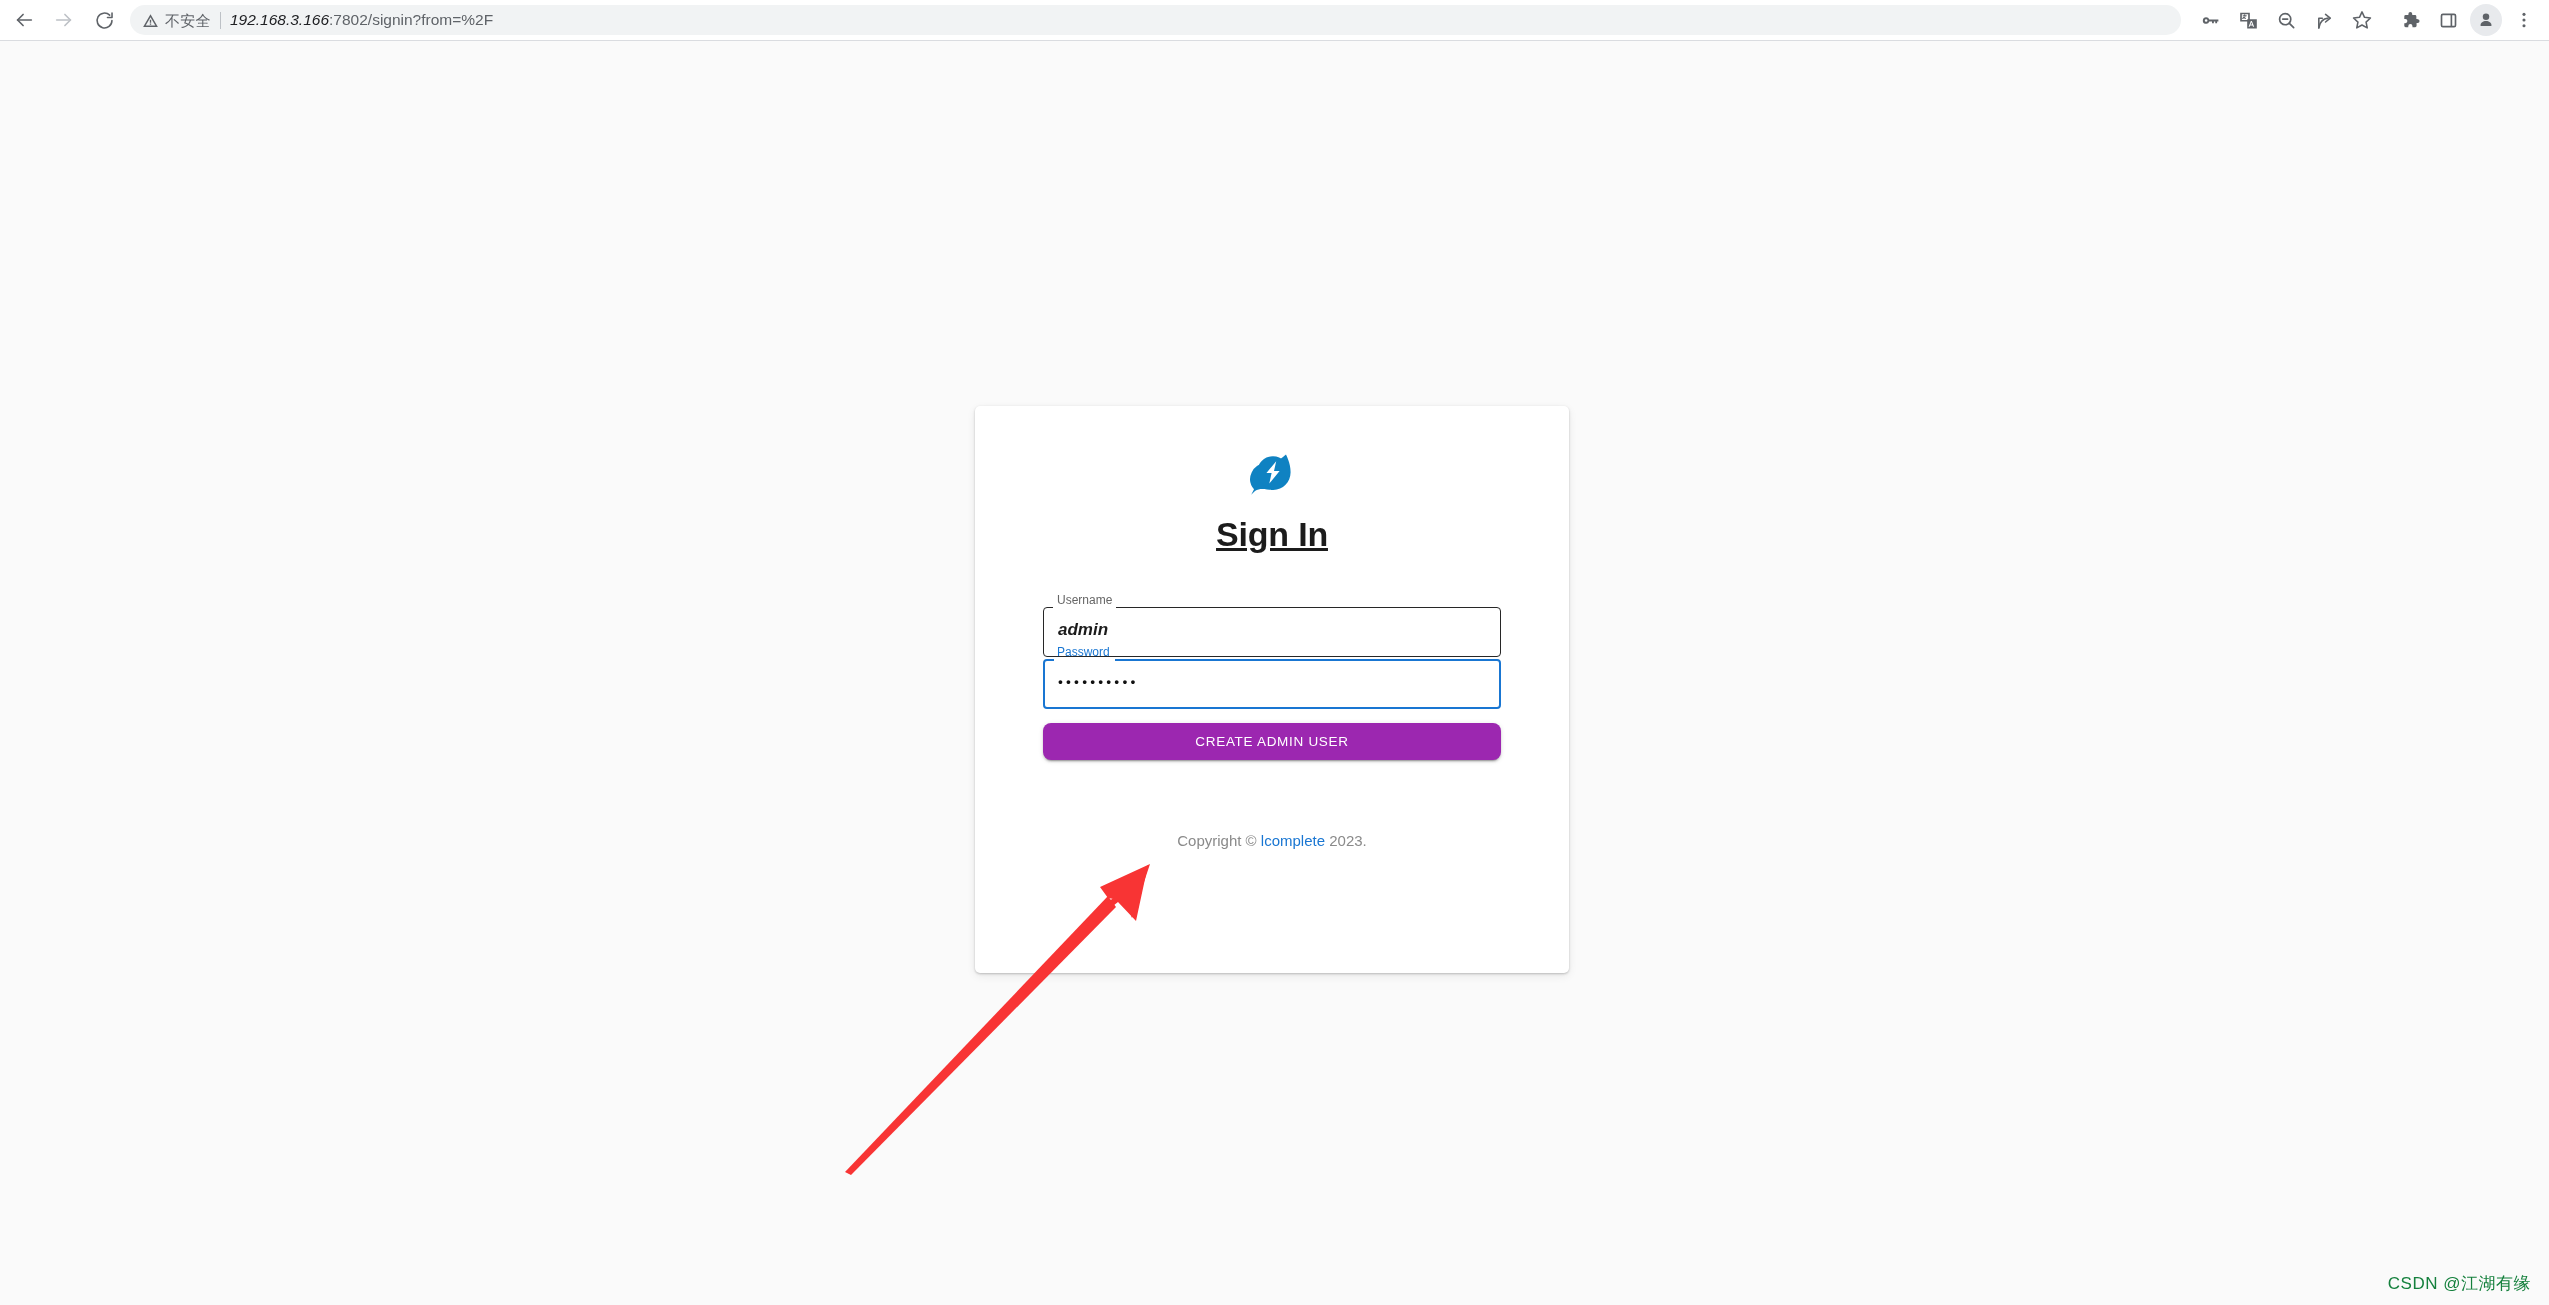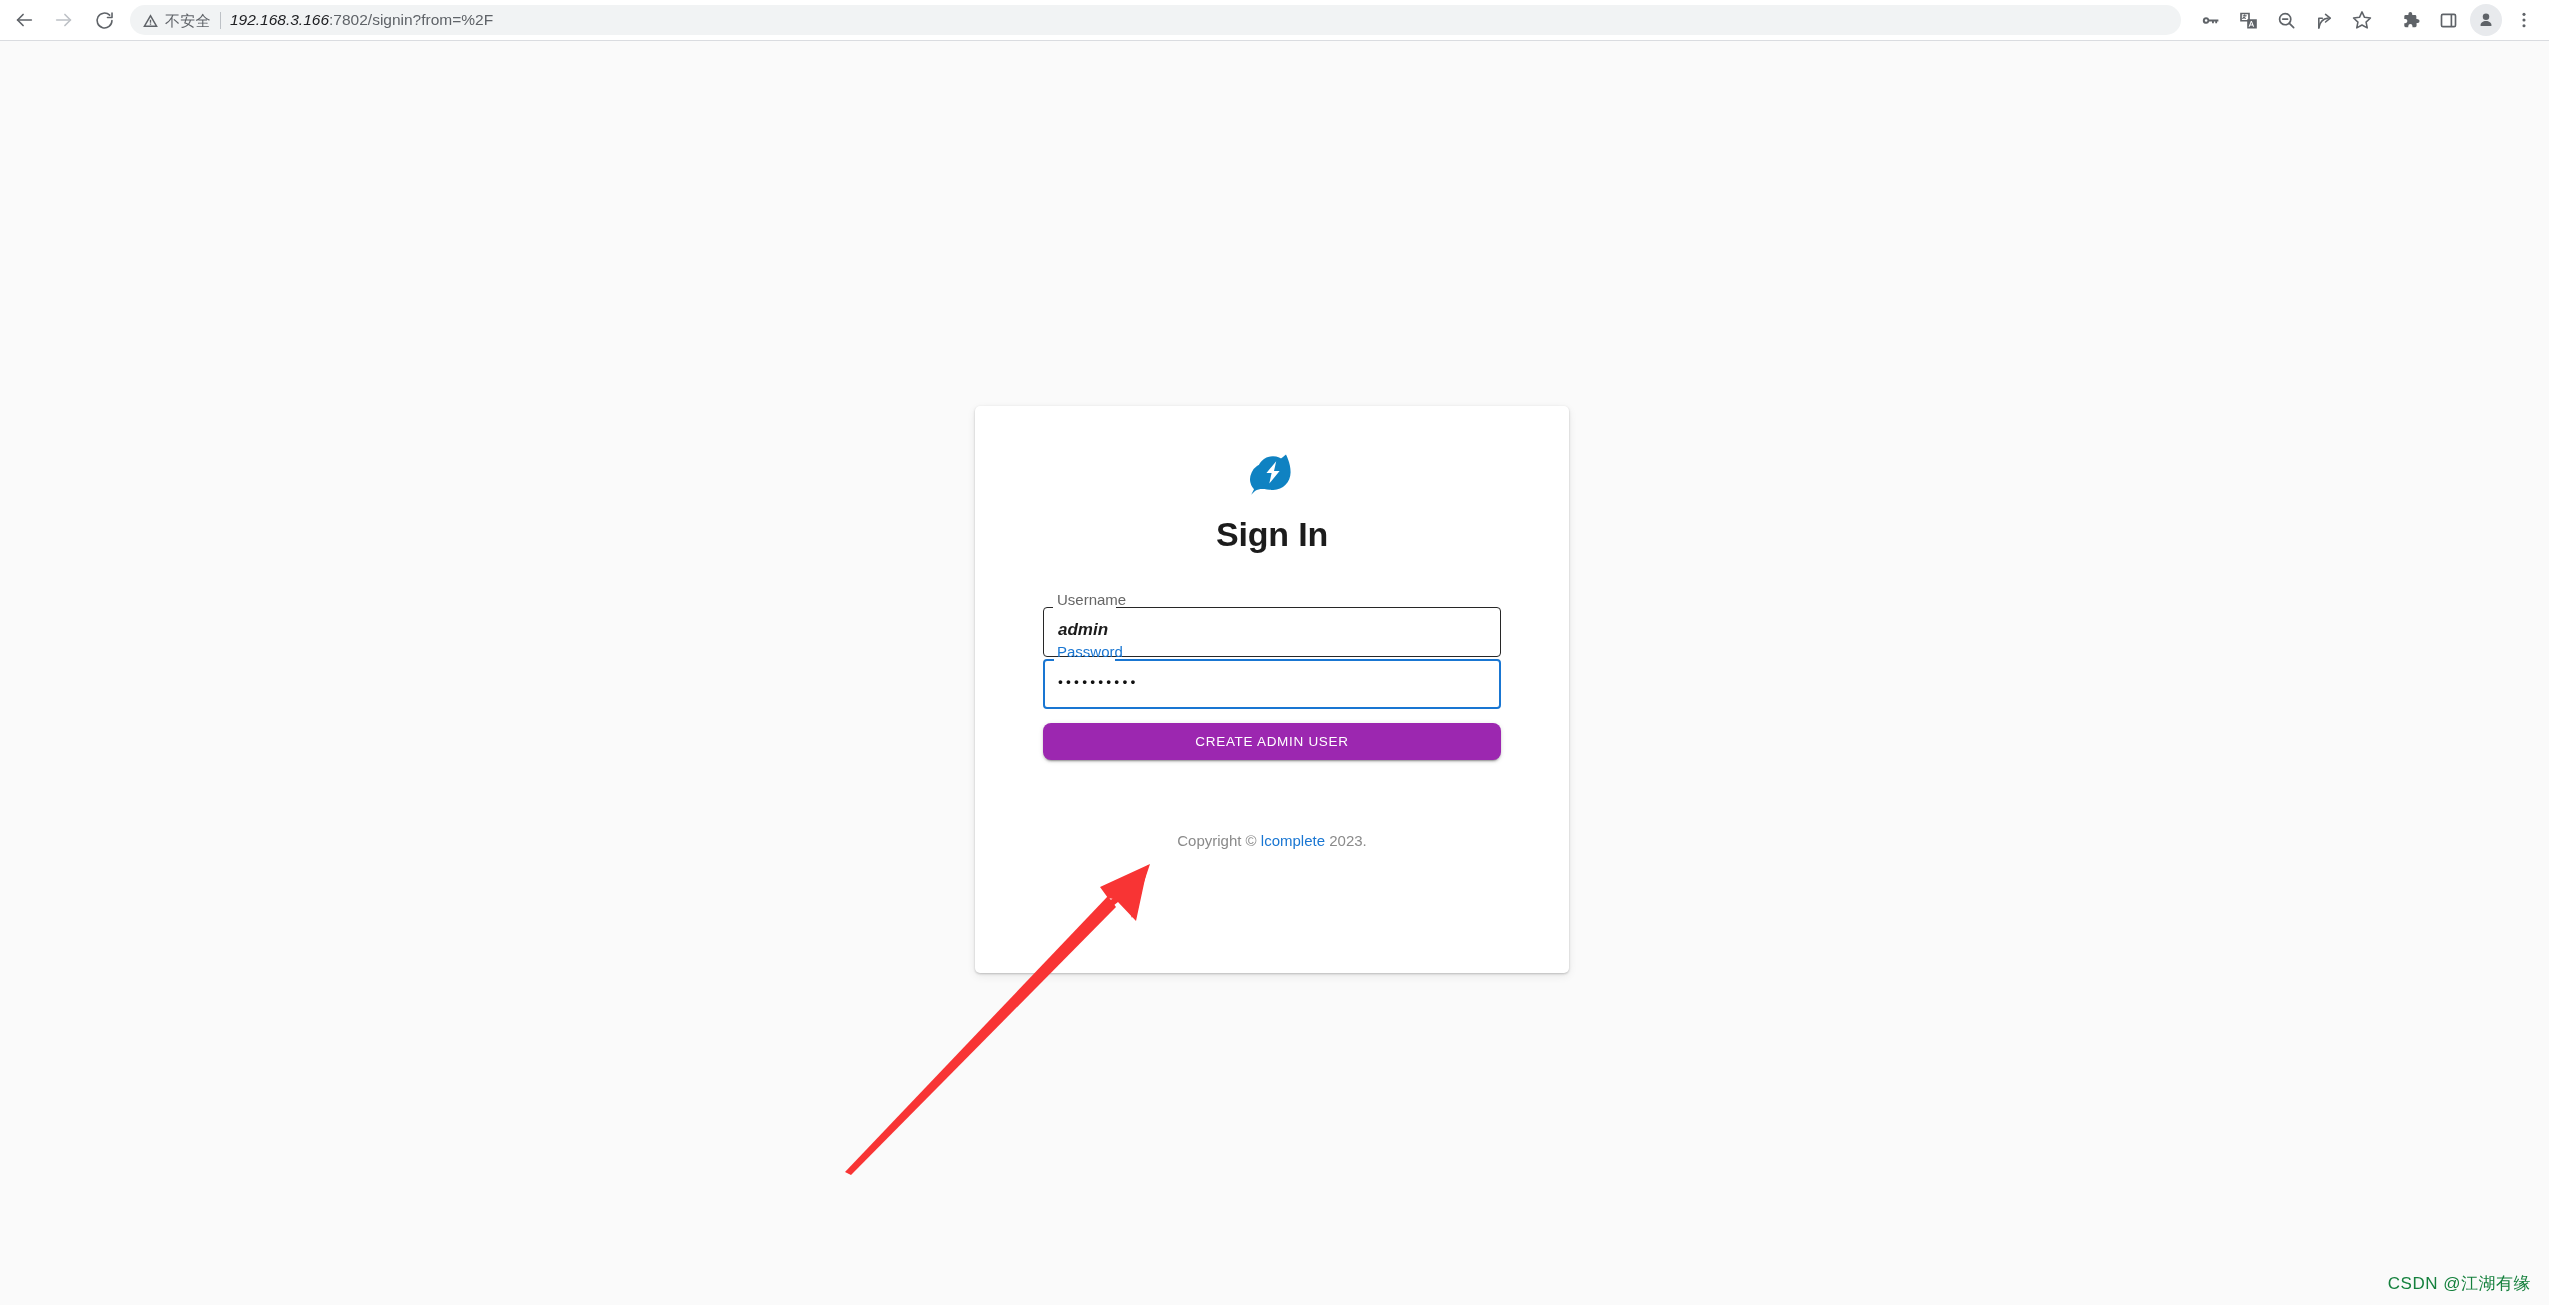--- a/index.html
+++ b/index.html
@@ -126,20 +126,21 @@
 
   .card-title {
     position: absolute;
     left: 0; top: 109px;
     width: 100%;
     text-align: center;
     font-size: 34px;
     font-weight: bold;
     color: #1c1c1c;
     letter-spacing: -0.2px;
+    text-decoration: underline;
   }
 
   
   .field {
     position: absolute;
     left: 68px;
     width: 458px;
     height: 55px;
   }
   .field.username { top: 196px; }
@@ -163,21 +164,21 @@
     padding: 0 5px;
     font-size: 11.5px;
     line-height: 11px;
     visibility: hidden;
     max-width: 1000px;
   }
   .field .flabel {
     position: absolute;
     left: 13px;
     top: -8px;
-    font-size: 15px;
+    font-size: 12px;
     line-height: 12px;
     color: #666666;
     background: transparent;
     padding: 0 1px;
     z-index: 2;
   }
   .field.focused .flabel { color: #1976d2; }
 
   .field .fvalue {
     position: absolute;

